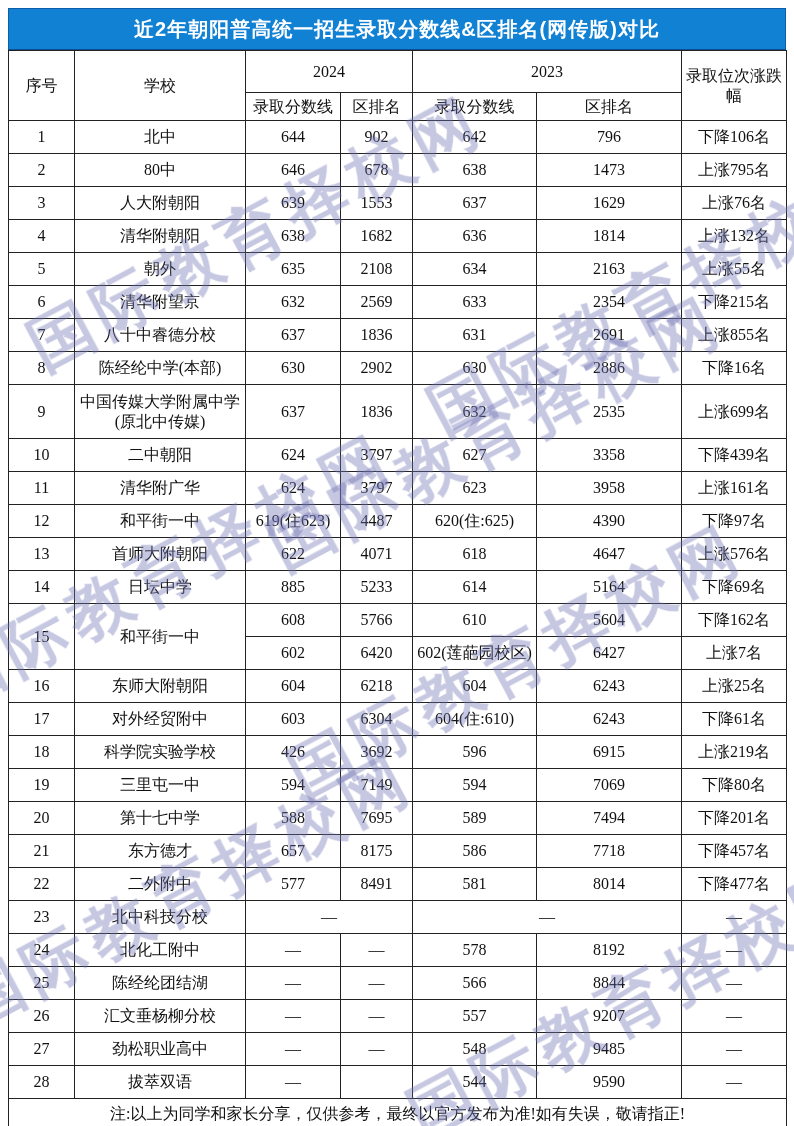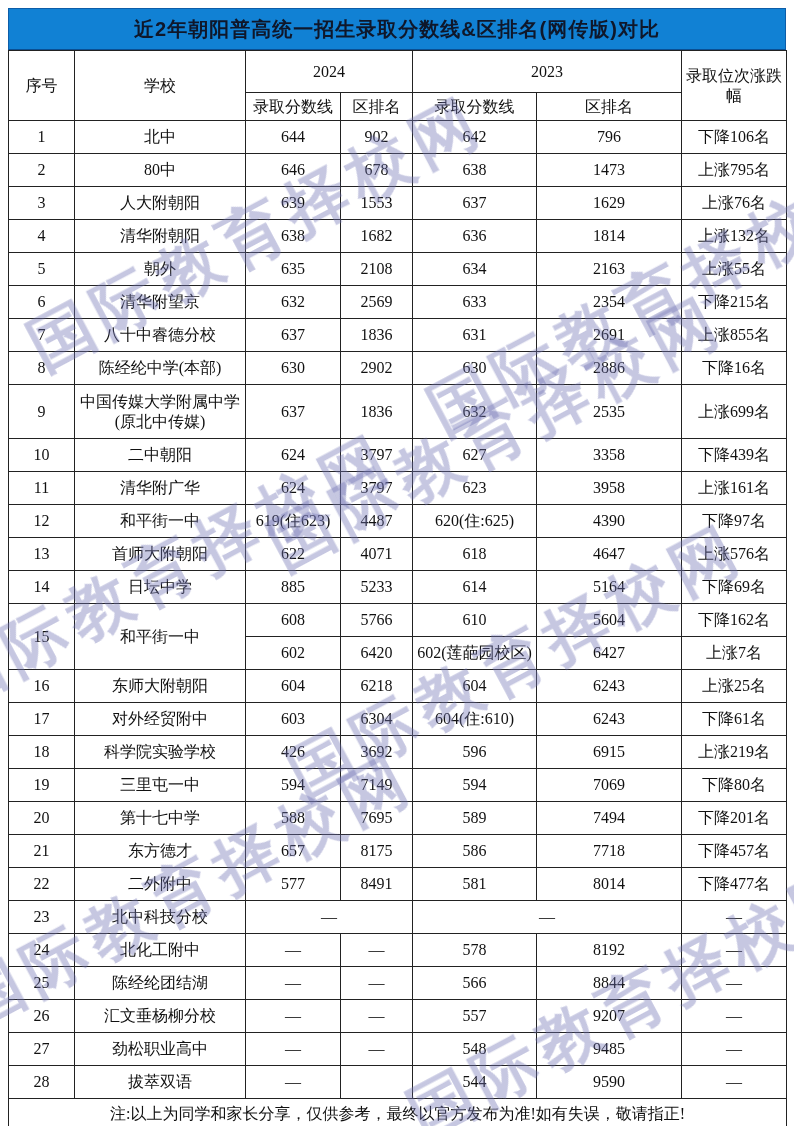--- a/index.html
+++ b/index.html
@@ -17,21 +17,21 @@
     margin: 0 auto;
     padding-top: 8px;
   }
   .title-bar {
     width: 776px;
     height: 40px;
     line-height: 40px;
     background: #1181d4;
     border: 1px solid #0d5da8;
     border-bottom: 1px solid #0a4f93;
-    color: #0f172a;
+    color: #ffffff;
     font-weight: bold;
     font-size: 20px;
     text-align: center;
     letter-spacing: 1px;
     font-family: "Liberation Sans", sans-serif;
   }
   table.scores {
     border-collapse: collapse;
     table-layout: fixed;
     width: 778px;

